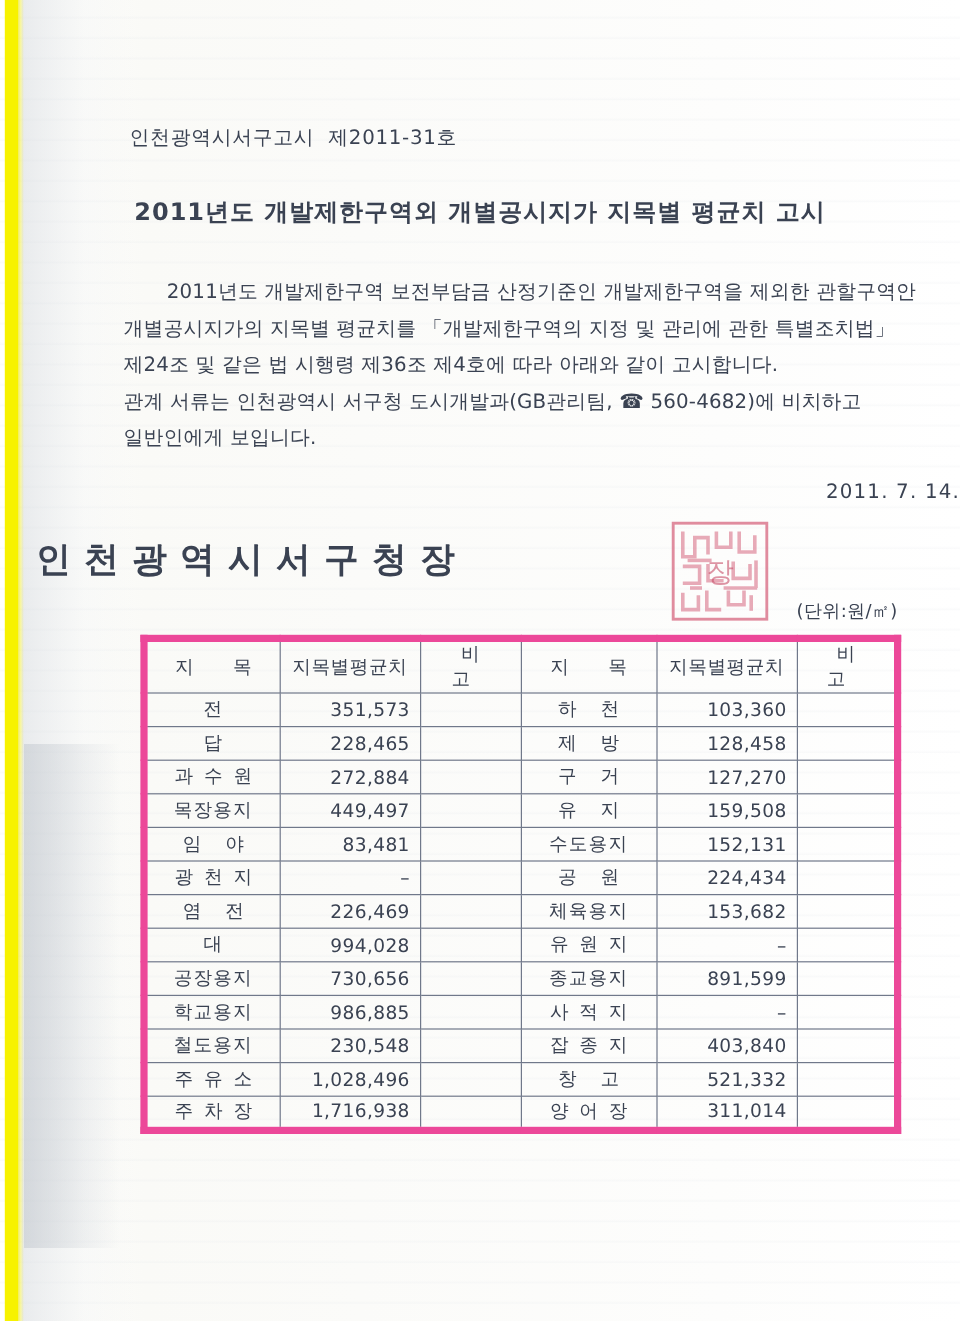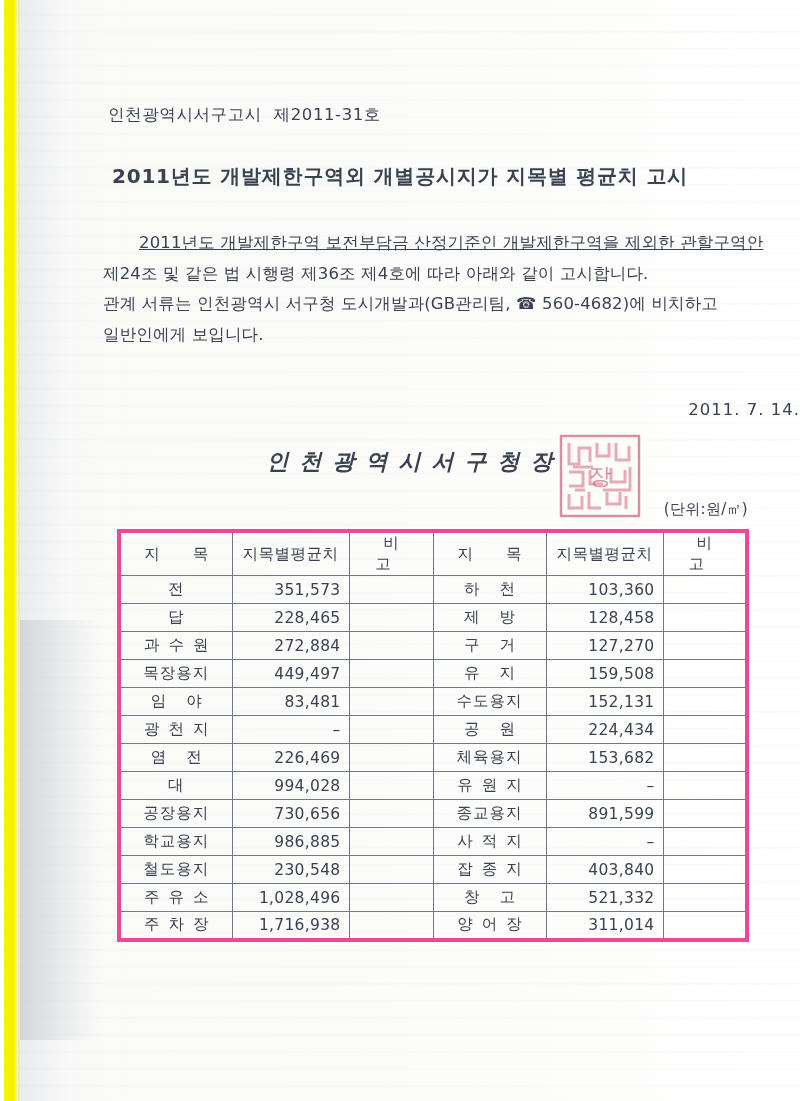--- a/index.html
+++ b/index.html
@@ -108,43 +108,41 @@
   .body-block {
     position: absolute;
     left: 103px;
     top: 228px;
     width: 660px;
     font-size: 16.5px;
     line-height: 30.5px;
     letter-spacing: 0.15px;
   }
   .body-line { white-space: pre; }
-  .body-line.indent { text-indent: 36px; text-decoration: underline; }
+  .body-line.indent { text-indent: 36px; }
 
   .doc-date {
     position: absolute;
     left: 0; right: 0;
     top: 400px;
     text-align: right;
     font-size: 16.5px;
     letter-spacing: 1px;
     padding-left: 10px;
     white-space: pre;
   }
   .signature {
     position: absolute;
     left: 0; right: 0;
     top: 447px;
-    text-align: center;
-    font-size: 22px;
+    font-size: 29px;
     font-weight: bold;
     letter-spacing: 11px;
     padding-left: 30px;
     white-space: pre;
-    font-style: italic;
   }
 
   
   .seal {
     position: absolute;
     left: 559px;
     top: 434px;
     width: 82px;
     height: 84px;
   }
@@ -163,21 +161,21 @@
   .table-wrap {
     position: absolute;
     left: 117px;
     top: 529px;
     width: 628px;
   }
   table.land-table {
     border-collapse: collapse;
     width: 628px;
     table-layout: fixed;
-    border: 4px solid #ec4899;
+    border: 6px solid #ec4899;
   }
   table.land-table col.c-name  { width: 113px; }
   table.land-table col.c-value { width: 117px; }
   table.land-table col.c-note  { width: 84px; }
   table.land-table th,
   table.land-table td {
     border: 1px solid #70788a;
     height: 28px;
     font-size: 15.5px;
     font-weight: normal;
@@ -220,20 +218,21 @@
 <div class="yellow-strip-soft"></div>
 
 <div class="content">
 
   <div class="doc-header">인천광역시서구고시  제2011-31호</div>
 
   <div class="doc-title">2011년도 개발제한구역외 개별공시지가 지목별 평균치 고시</div>
 
   <div class="body-block">
     <div class="body-line indent">2011년도 개발제한구역 보전부담금 산정기준인 개발제한구역을 제외한 관할구역안</div>
+    <div class="body-line">개별공시지가의 지목별 평균치를 「개발제한구역의 지정 및 관리에 관한 특별조치법」</div>
     <div class="body-line">제24조 및 같은 법 시행령 제36조 제4호에 따라 아래와 같이 고시합니다.</div>
     <div class="body-line">관계 서류는 인천광역시 서구청 도시개발과(GB관리팀, ☎ 560-4682)에 비치하고</div>
     <div class="body-line">일반인에게 보입니다.</div>
   </div>
 
   <div class="doc-date">2011. 7. 14.</div>
 
   <div class="signature">인천광역시서구청장</div>
 
   <div class="seal">

